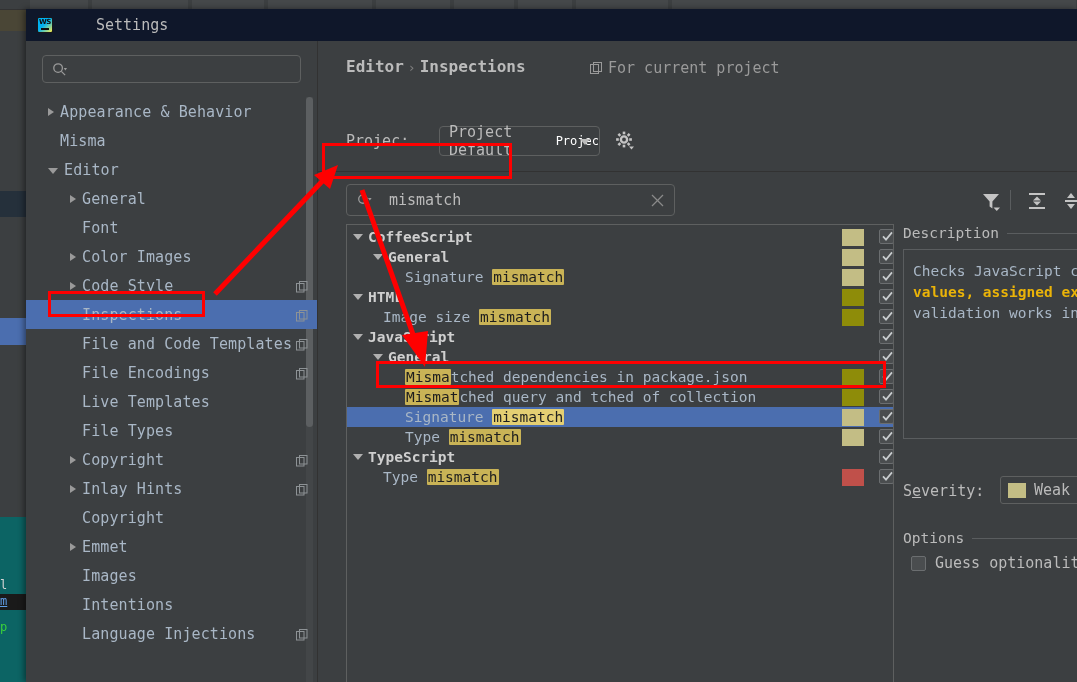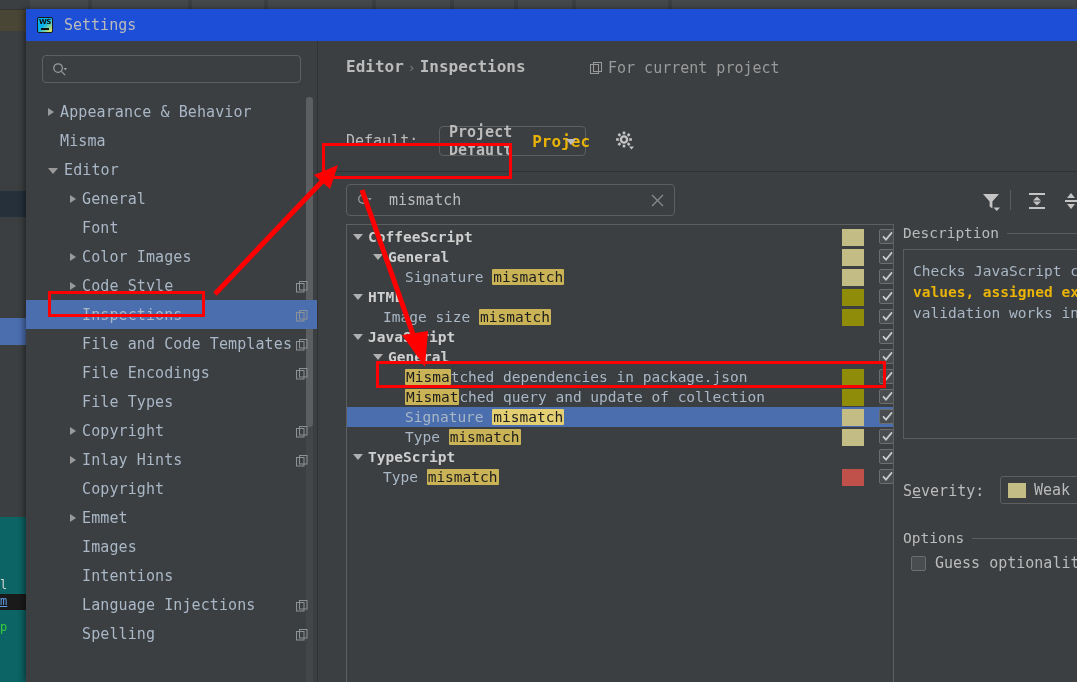--- a/index.html
+++ b/index.html
@@ -46,22 +46,22 @@
 
   
   .dialog {
     position: absolute; left: 26px; top: 9px;
     width: 1051px; height: 673px;
     background: #3c3f41;
     box-shadow: -2px 0 6px rgba(0,0,0,.45);
   }
   .titlebar {
     position: absolute; left: 0; top: 0; width: 1051px; height: 32px;
-    background: #1d4ed8;
-    display: flex; align-items: center; padding-left: 11px; box-sizing: border-box;
+    background: #0f172a;
+    display: flex; align-items: center; padding-left: 11px; box-sizing: border-box; gap: 32px;
   }
   .app-icon {
     width: 16px; height: 16px; border-radius: 2px;
     background: linear-gradient(135deg,#00b0f0 0%, #00b0f0 45%, #fff04d 100%);
     position: relative; flex: 0 0 auto;
     border: 1px solid #1a1a1a;
     box-sizing: border-box;
   }
   .app-icon::before {
     content: "WS"; position:absolute; left:1px; top:0px;
@@ -149,26 +149,26 @@
   .for-project .pico { margin-right:5px; }
 
   .profile-row {
     position:absolute; left:28px; top:85px; width:700px; height:32px;
   }
   .profile-label {
     position:absolute; left:0; top:6px; color:#bbbbbb; font-size:15px;
     font-family:"DejaVu Sans Mono", monospace;
   }
   .profile-combo {
-    position:absolute; left:93px; top:0; width:147px; height:30px;
+    position:absolute; left:93px; top:0; width:161px; height:30px;
     border:1px solid #5e6060; border-radius:4px; background:#3c3f41;
-    box-sizing:border-box; display:flex; align-items:center; padding-left:9px;font-weight:bold;
+    box-sizing:border-box; display:flex; align-items:center; padding-left:9px;
   }
   .profile-combo .main { color:#bbbbbb; font-size:15px; font-family:"DejaVu Sans Mono", monospace;}
-  .profile-combo .sub { color:#eab308; font-size:16px; margin-left:20px; font-family:"DejaVu Sans Mono", monospace;}
+  .profile-combo .sub { color:#ffffff; font-size:12px; margin-left:20px; font-family:"DejaVu Sans Mono", monospace;}
   .profile-combo .caret {
     position:absolute; right:9px; top:12px; width:0;height:0;
     border-left:5px solid transparent;border-right:5px solid transparent;border-top:6px solid #bbbbbb;
   }
   .gear-btn { position:absolute; left:268px; top:4px; width:20px; height:20px; }
 
   .hdiv { position:absolute; left:0; top:130px; width:759px; height:1px; background:#323232; }
 
   
   .search-row { position:absolute; left:0; top:143px; width:759px; height:36px; }
@@ -364,20 +364,24 @@
             <div class="nav-item ind1">
               <span class="arrow none"></span>
               <span class="lbl">File Encodings</span>
               <span class="copy-badge"><svg width="12" height="12" viewBox="0 0 12 12">
                   <rect x="0.5" y="2.5" width="7.5" height="8.5" fill="none" stroke="#8d9295" stroke-width="1"></rect>
                   <rect x="3.5" y="0.5" width="7.5" height="8.5" fill="none" stroke="#8d9295" stroke-width="1"></rect>
                 </svg></span>
             </div>
             <div class="nav-item ind1">
               <span class="arrow none"></span>
+              <span class="lbl">Live Templates</span>
+            </div>
+            <div class="nav-item ind1">
+              <span class="arrow none"></span>
               <span class="lbl">File Types</span>
             </div>
             <div class="nav-item ind1">
               <span class="arrow "></span>
               <span class="lbl">Copyright</span>
               <span class="copy-badge"><svg width="12" height="12" viewBox="0 0 12 12">
                   <rect x="0.5" y="2.5" width="7.5" height="8.5" fill="none" stroke="#8d9295" stroke-width="1"></rect>
                   <rect x="3.5" y="0.5" width="7.5" height="8.5" fill="none" stroke="#8d9295" stroke-width="1"></rect>
                 </svg></span>
             </div>
@@ -408,28 +412,20 @@
             <div class="nav-item ind1">
               <span class="arrow none"></span>
               <span class="lbl">Language Injections</span>
               <span class="copy-badge"><svg width="12" height="12" viewBox="0 0 12 12">
                   <rect x="0.5" y="2.5" width="7.5" height="8.5" fill="none" stroke="#8d9295" stroke-width="1"></rect>
                   <rect x="3.5" y="0.5" width="7.5" height="8.5" fill="none" stroke="#8d9295" stroke-width="1"></rect>
                 </svg></span>
             </div>
             <div class="nav-item ind1">
               <span class="arrow none"></span>
-              <span class="lbl">Spelling</span>
-              <span class="copy-badge"><svg width="12" height="12" viewBox="0 0 12 12">
-                  <rect x="0.5" y="2.5" width="7.5" height="8.5" fill="none" stroke="#8d9295" stroke-width="1"></rect>
-                  <rect x="3.5" y="0.5" width="7.5" height="8.5" fill="none" stroke="#8d9295" stroke-width="1"></rect>
-                </svg></span>
-            </div>
-            <div class="nav-item ind1">
-              <span class="arrow none"></span>
             </div>
           </div>
       </div>
     </div>
 
     <div class="vdiv"></div>
 
     <div class="content">
 
       <div class="breadcrumb">
@@ -438,21 +434,21 @@
 
       <div class="for-project">
         <svg class="pico" width="13" height="13" viewBox="0 0 13 13">
           <rect x="0.5" y="2.5" width="8" height="9" fill="none" stroke="#9a9a9a" stroke-width="1"></rect>
           <rect x="3.5" y="0.5" width="8" height="9" fill="none" stroke="#9a9a9a" stroke-width="1"></rect>
         </svg>
         <span>For current project</span>
       </div>
 
       <div class="profile-row">
-        <div class="profile-label">Default:</div>
+        <div class="profile-label">Projec:</div>
         <div class="profile-combo">
           <span class="main">Project Default</span>
           <span class="sub">Projec</span>
           <span class="caret"></span>
         </div>
         <svg class="gear-btn" viewBox="0 0 20 20">
           <circle cx="10" cy="9.5" r="3.1" fill="none" stroke="#c4c4c4" stroke-width="2.4"></circle>
           <g stroke="#c4c4c4" stroke-width="2.6" stroke-linecap="butt">
             <line x1="10" y1="1.6" x2="10" y2="4.3"></line>
             <line x1="10" y1="14.7" x2="10" y2="17.4"></line>
@@ -577,21 +573,21 @@
               <span><span></span><span class="mark">Misma</span><span>tched dependencies in package.json</span></span>
               <span class="chip" style="background: rgb(142, 140, 9);"></span>
               <span class="cbox">
                 <svg class="tick" viewBox="0 0 11 11">
                   <polyline points="1,5.4 4,8.6 10,1.4" fill="none" stroke="#c8ccce" stroke-width="1.7"></polyline>
                 </svg>
               </span>
             </div>
             <div class="tree-row ti2">
               <span class="tarrow hidden"></span>
-              <span><span></span><span class="mark">Mismat</span><span>ched query and update of collection</span></span>
+              <span><span></span><span class="mark">Mismat</span><span>ched query and tched of collection</span></span>
               <span class="chip" style="background: rgb(142, 140, 9);"></span>
               <span class="cbox">
                 <svg class="tick" viewBox="0 0 11 11">
                   <polyline points="1,5.4 4,8.6 10,1.4" fill="none" stroke="#c8ccce" stroke-width="1.7"></polyline>
                 </svg>
               </span>
             </div>
             <div class="tree-row ti2 sel">
               <span class="tarrow hidden"></span>
               <span><span>Signature </span><span class="mark">mismatch</span><span></span></span>

